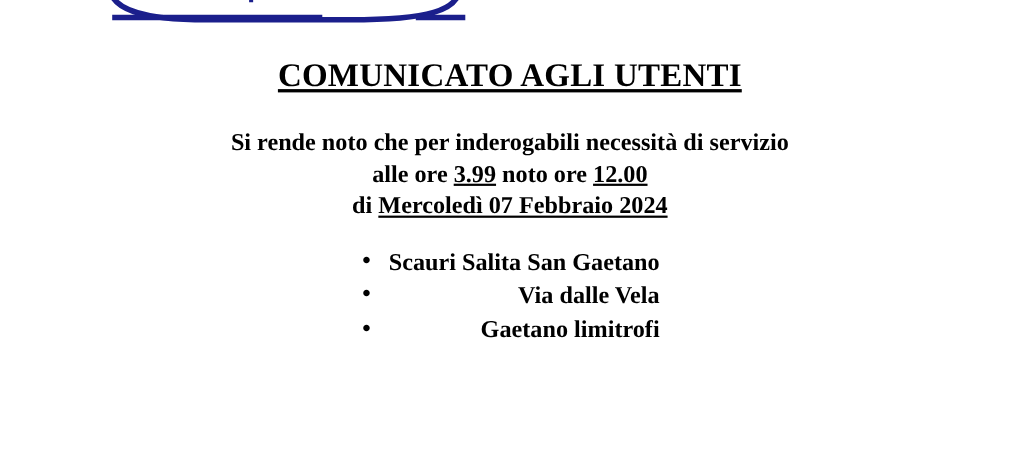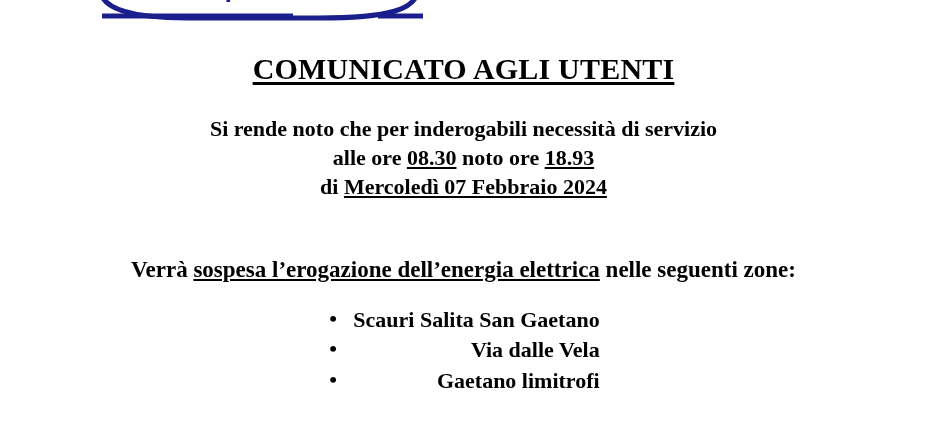--- a/index.html
+++ b/index.html
@@ -110,30 +110,27 @@
   <div class="logo-text">S.p.A.</div>
 </div>
 
 <div class="doc">
 
   <div class="title">COMUNICATO AGLI UTENTI</div>
 
   <div class="intro">
     <span class="line">Si rende noto che per inderogabili necessità di servizio</span>
     <span class="line">
-      <span>alle ore </span><span class="u">08.30</span><span> noto ore </span><span class="u">18.93</span>
+      <span>alle ore </span><span class="u">3.99</span><span> noto ore </span><span class="u">12.00</span>
     </span>
     <span class="line">
       <span>di </span><span class="u">Mercoledì 07 Febbraio 2024</span>
     </span>
   </div>
 
-  <div class="notice">
-    <span>Verrà </span><span class="u">sospesa l’erogazione dell’energia elettrica</span><span> nelle seguenti zone:</span>
-  </div>
 
   <ul class="zones">
     <li>Scauri Salita San Gaetano</li>
     <li>Via dalle Vela</li>
     <li>Gaetano limitrofi</li>
   </ul>
 
 </div>
 
 </body></html>

